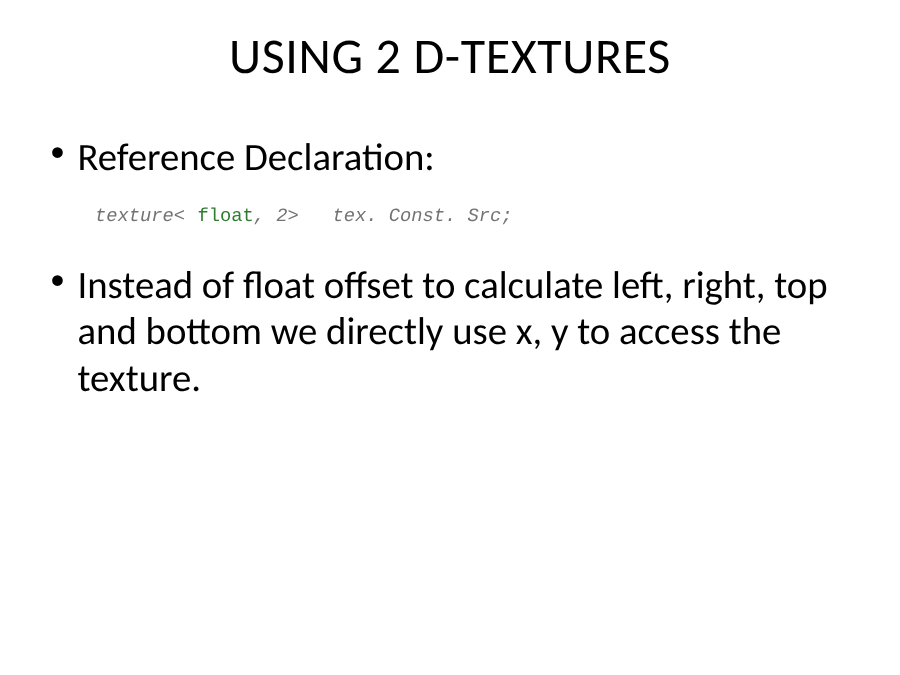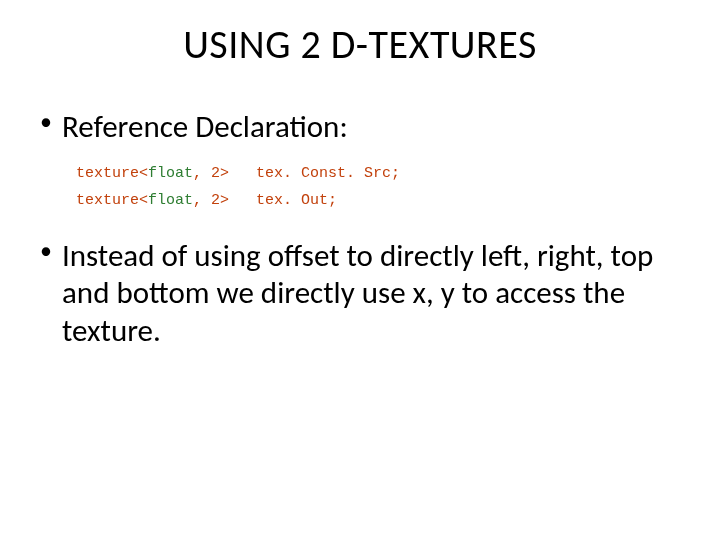--- a/index.html
+++ b/index.html
@@ -50,35 +50,34 @@
   .code-block {
     margin: 20px 0 28px 40px;
     font-family: Consolas, "Courier New", monospace;
     font-size: 15px;
     color: #888;
   }
   .code-line {
     margin: 10px 0;
     white-space: pre;
   }
-  .kw { color: #2e7d32; }
-  .tx { color: #c2410c; }
+  .kw { color: #2e7d32; margin-left: 10px; }
+  .tx { color: #737373; font-style: italic; }
 </style>
 </head>
 <body>
 
 <div class="slide">
 
   <div class="title">USING 2 D-TEXTURES</div>
 
   <div class="body">
 
     <p class="bullet">Reference Declaration:</p>
 
     <div class="code-block">
       <div class="code-line"><span class="tx">texture&lt;</span><span class="kw">float</span><span class="tx">, 2&gt;   tex. Const. Src;</span></div>
-      <div class="code-line"><span class="tx">texture&lt;</span><span class="kw">float</span><span class="tx">, 2&gt;   tex. Out;</span></div>
     </div>
 
-    <p class="bullet">Instead of using offset to directly left, right, top and bottom we directly use x, y to access the texture.</p>
+    <p class="bullet">Instead of float offset to calculate left, right, top and bottom we directly use x, y to access the texture.</p>
 
   </div>
 </div>
 
 </body></html>

